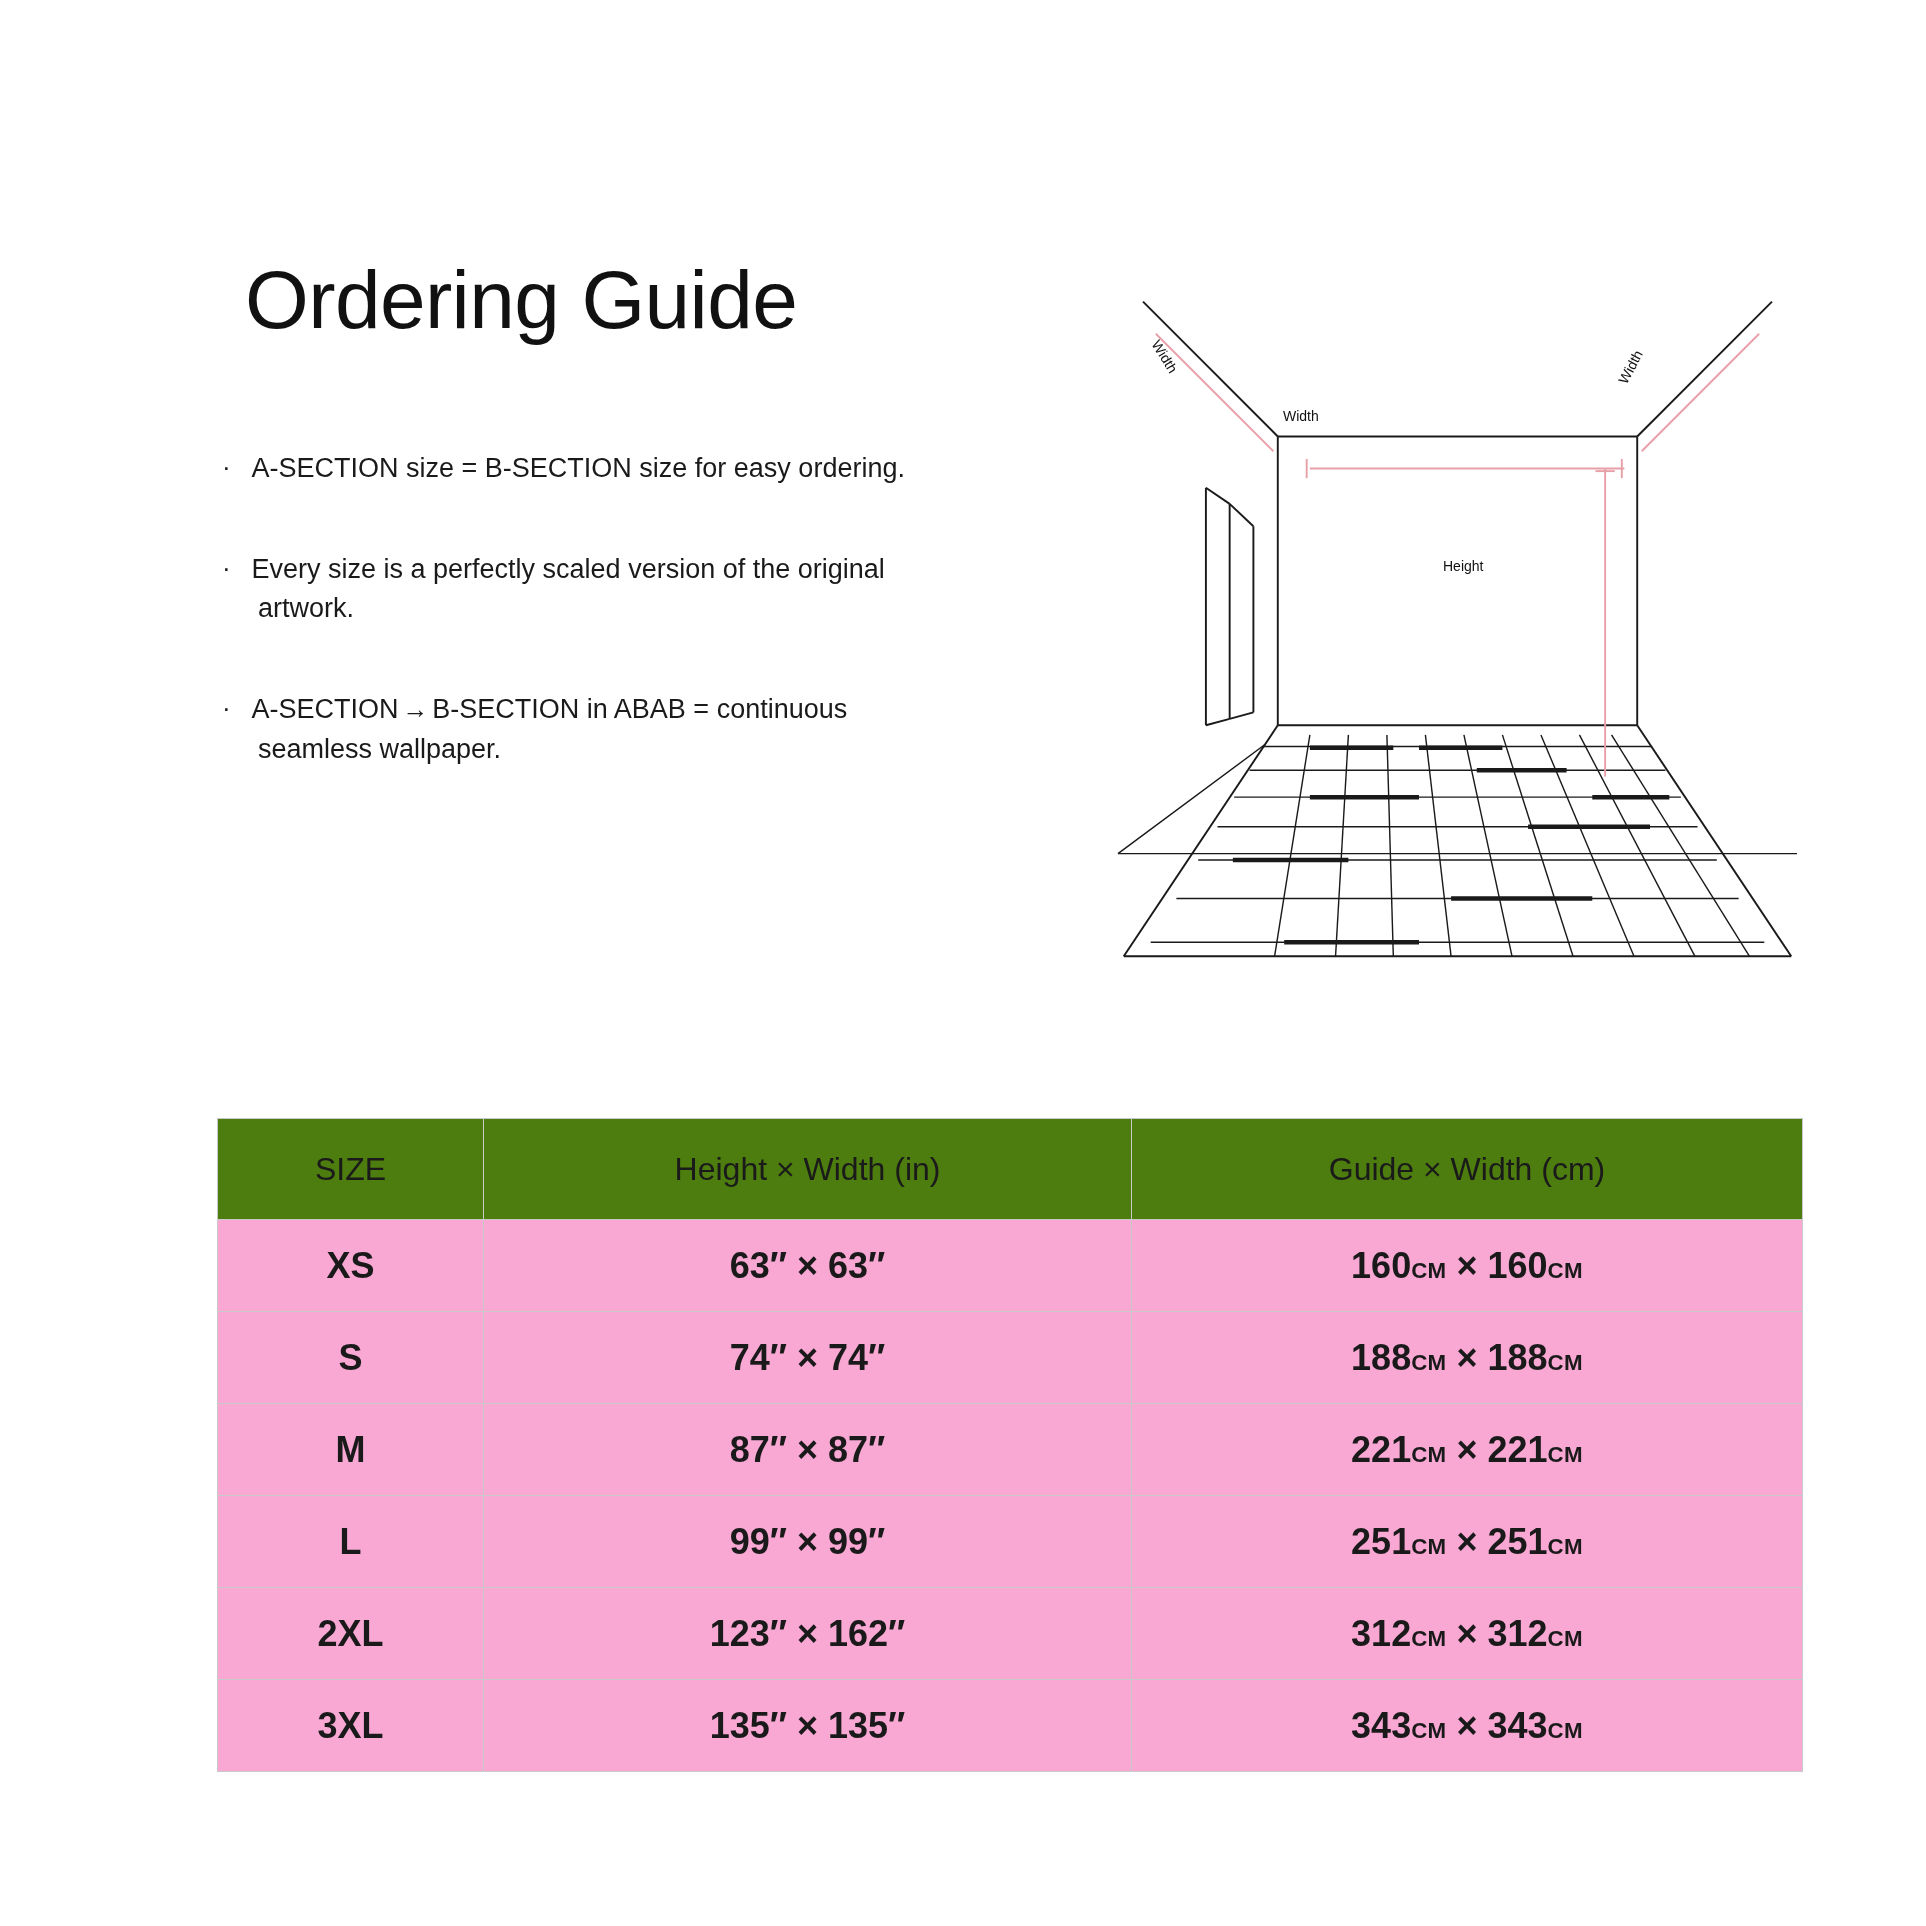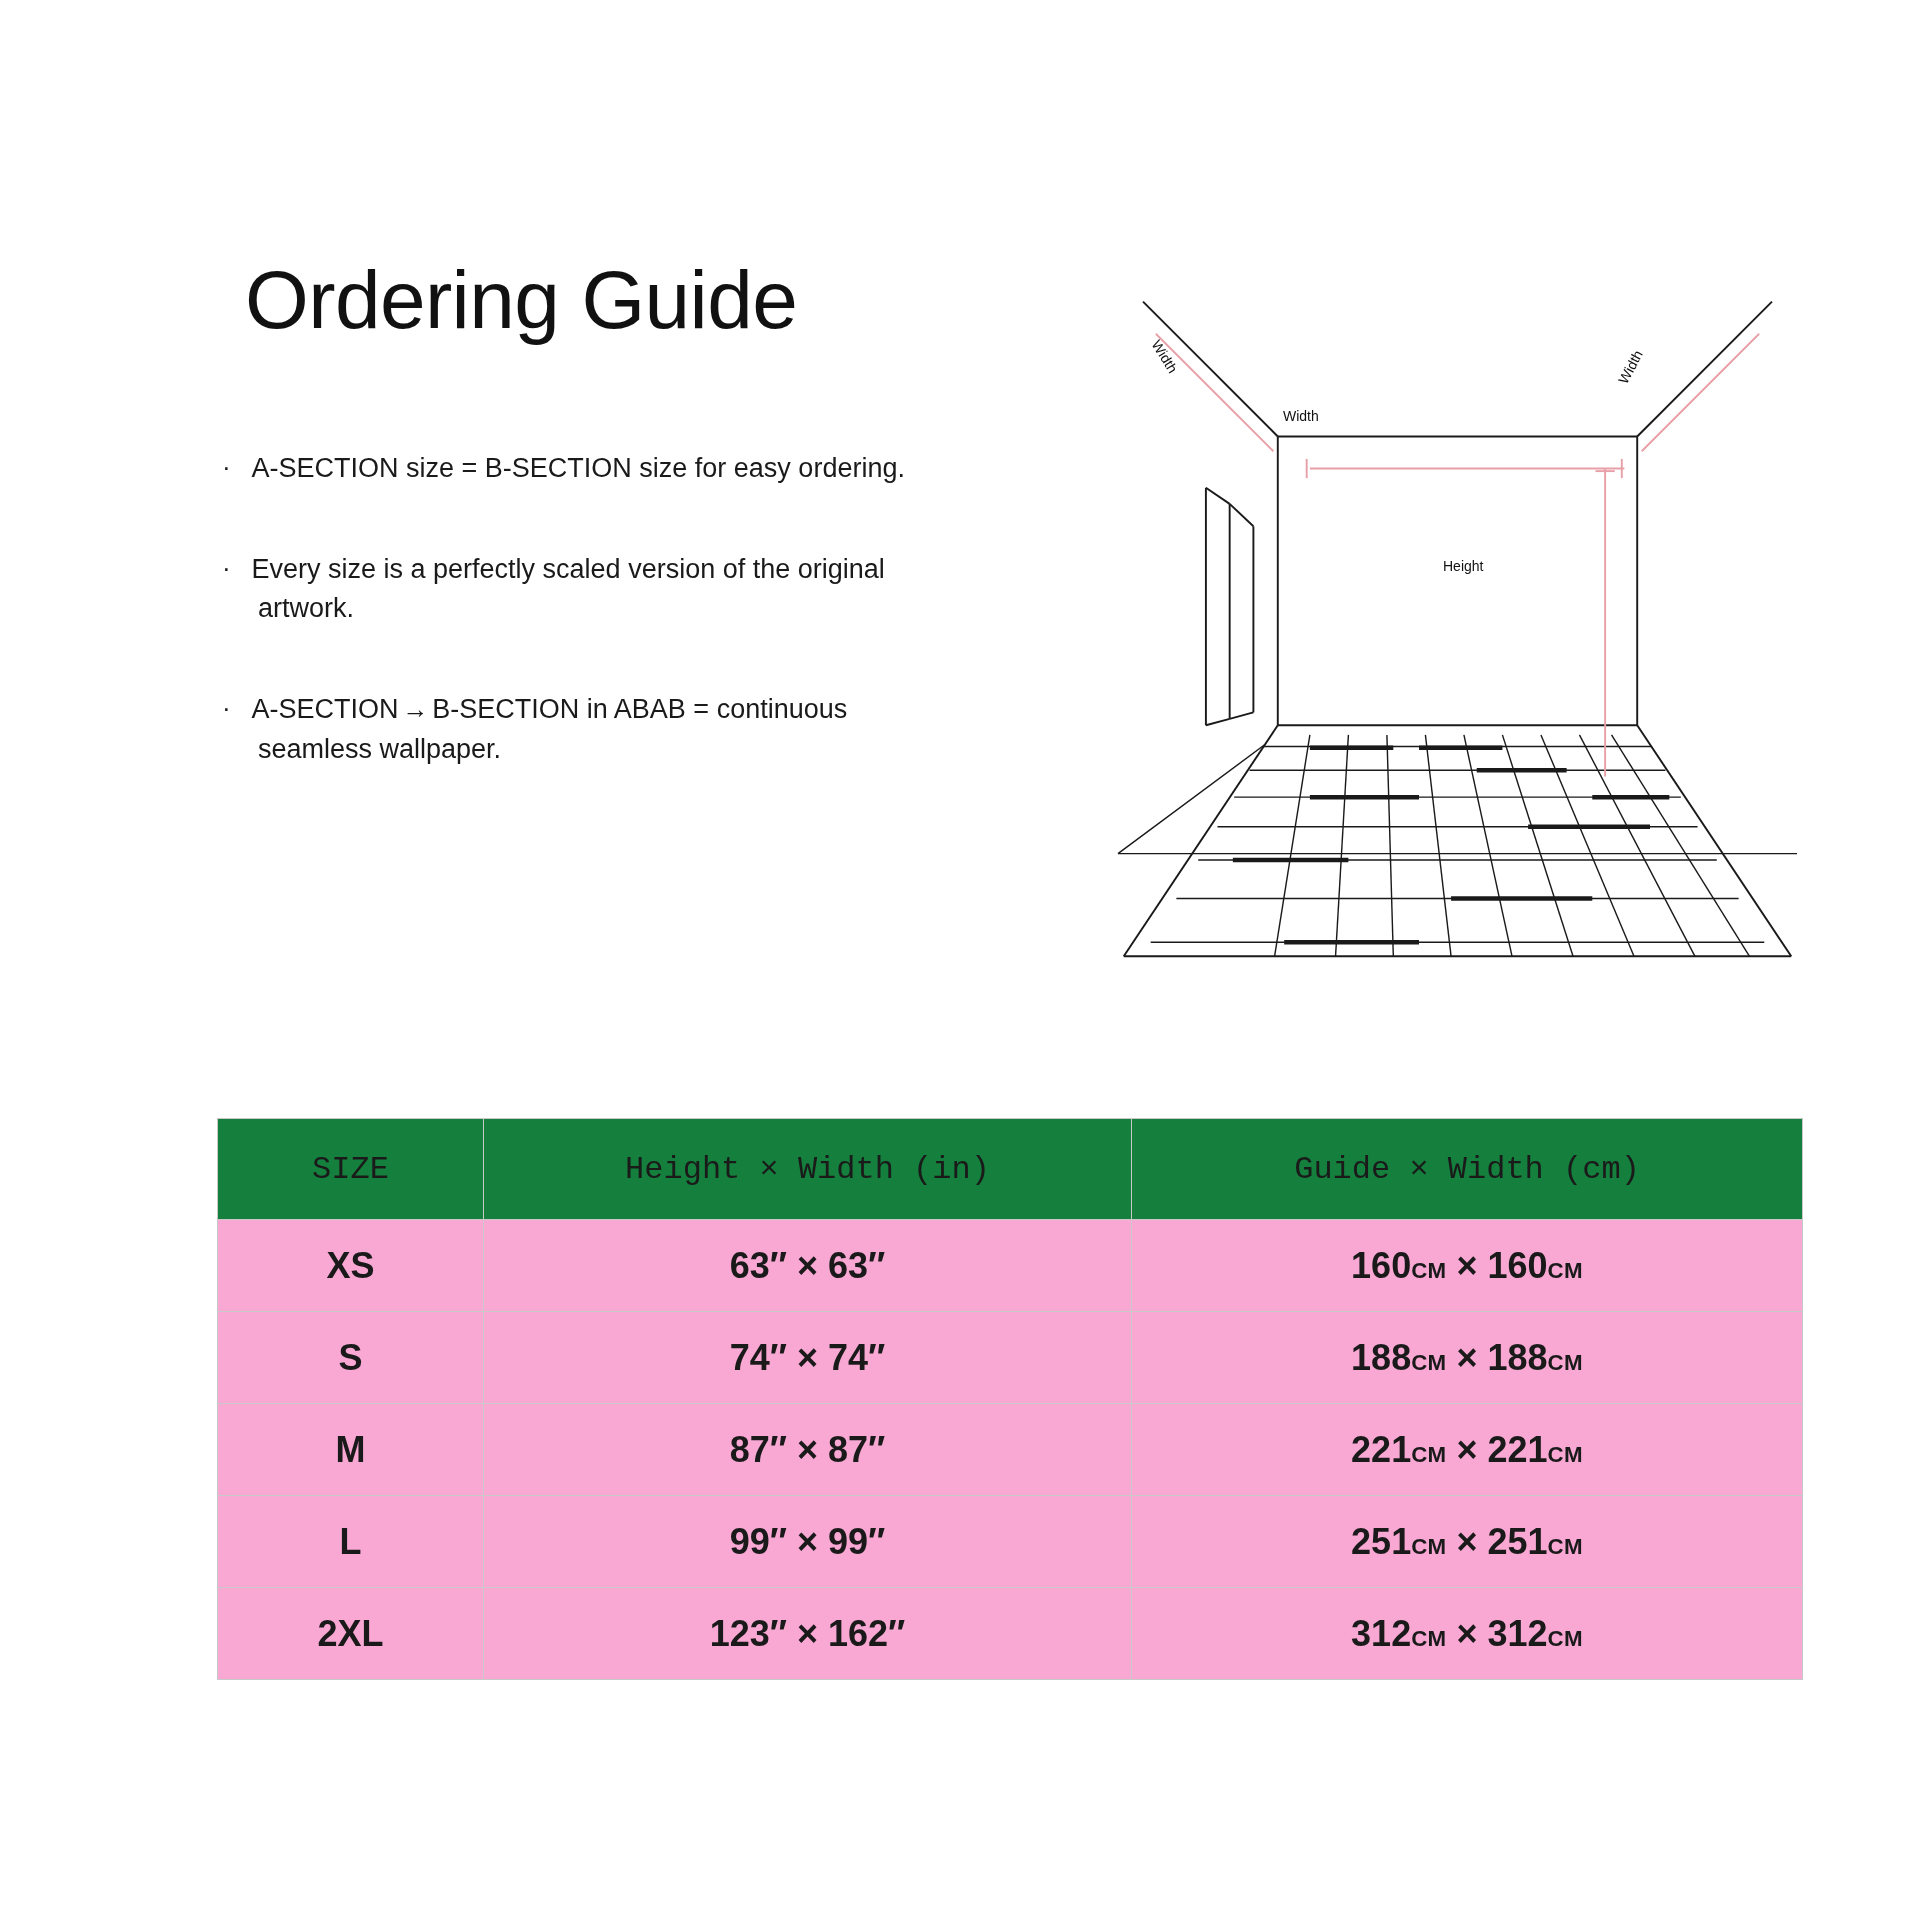--- a/index.html
+++ b/index.html
@@ -123,22 +123,21 @@
   table.size-table th,
   table.size-table td {
     border: 1.3px solid #c9c9c9;
     text-align: center;
     color: #1a1a1a;
     font-weight: 400;
   }
   table.size-table th {
     height: 98px;
     font-size: 32px;
-    background: #15803d;
-    font-family: Liberation Mono, monospace;
+    background: #4d7c0f;
   }
   table.size-table td {
     height: 89px;
     font-size: 36px;
     background: #f9a8d4;
     font-weight: bold;
   }
   table.size-table col.c1 { width: 266px; }
   table.size-table col.c2 { width: 648px; }
   table.size-table col.c3 { width: 671px; }
@@ -292,18 +291,23 @@
         <tr>
           <td>L</td>
           <td>99″ × 99″</td>
           <td><span>251</span><span class="cm-unit">CM</span> × <span>251</span><span class="cm-unit">CM</span></td>
         </tr>
         <tr>
           <td>2XL</td>
           <td>123″ × 162″</td>
           <td><span>312</span><span class="cm-unit">CM</span> × <span>312</span><span class="cm-unit">CM</span></td>
         </tr>
+        <tr>
+          <td>3XL</td>
+          <td>135″ × 135″</td>
+          <td><span>343</span><span class="cm-unit">CM</span> × <span>343</span><span class="cm-unit">CM</span></td>
+        </tr>
       </tbody>
     </table>
   </div>
 
 </div>
 
 
 </body></html>

